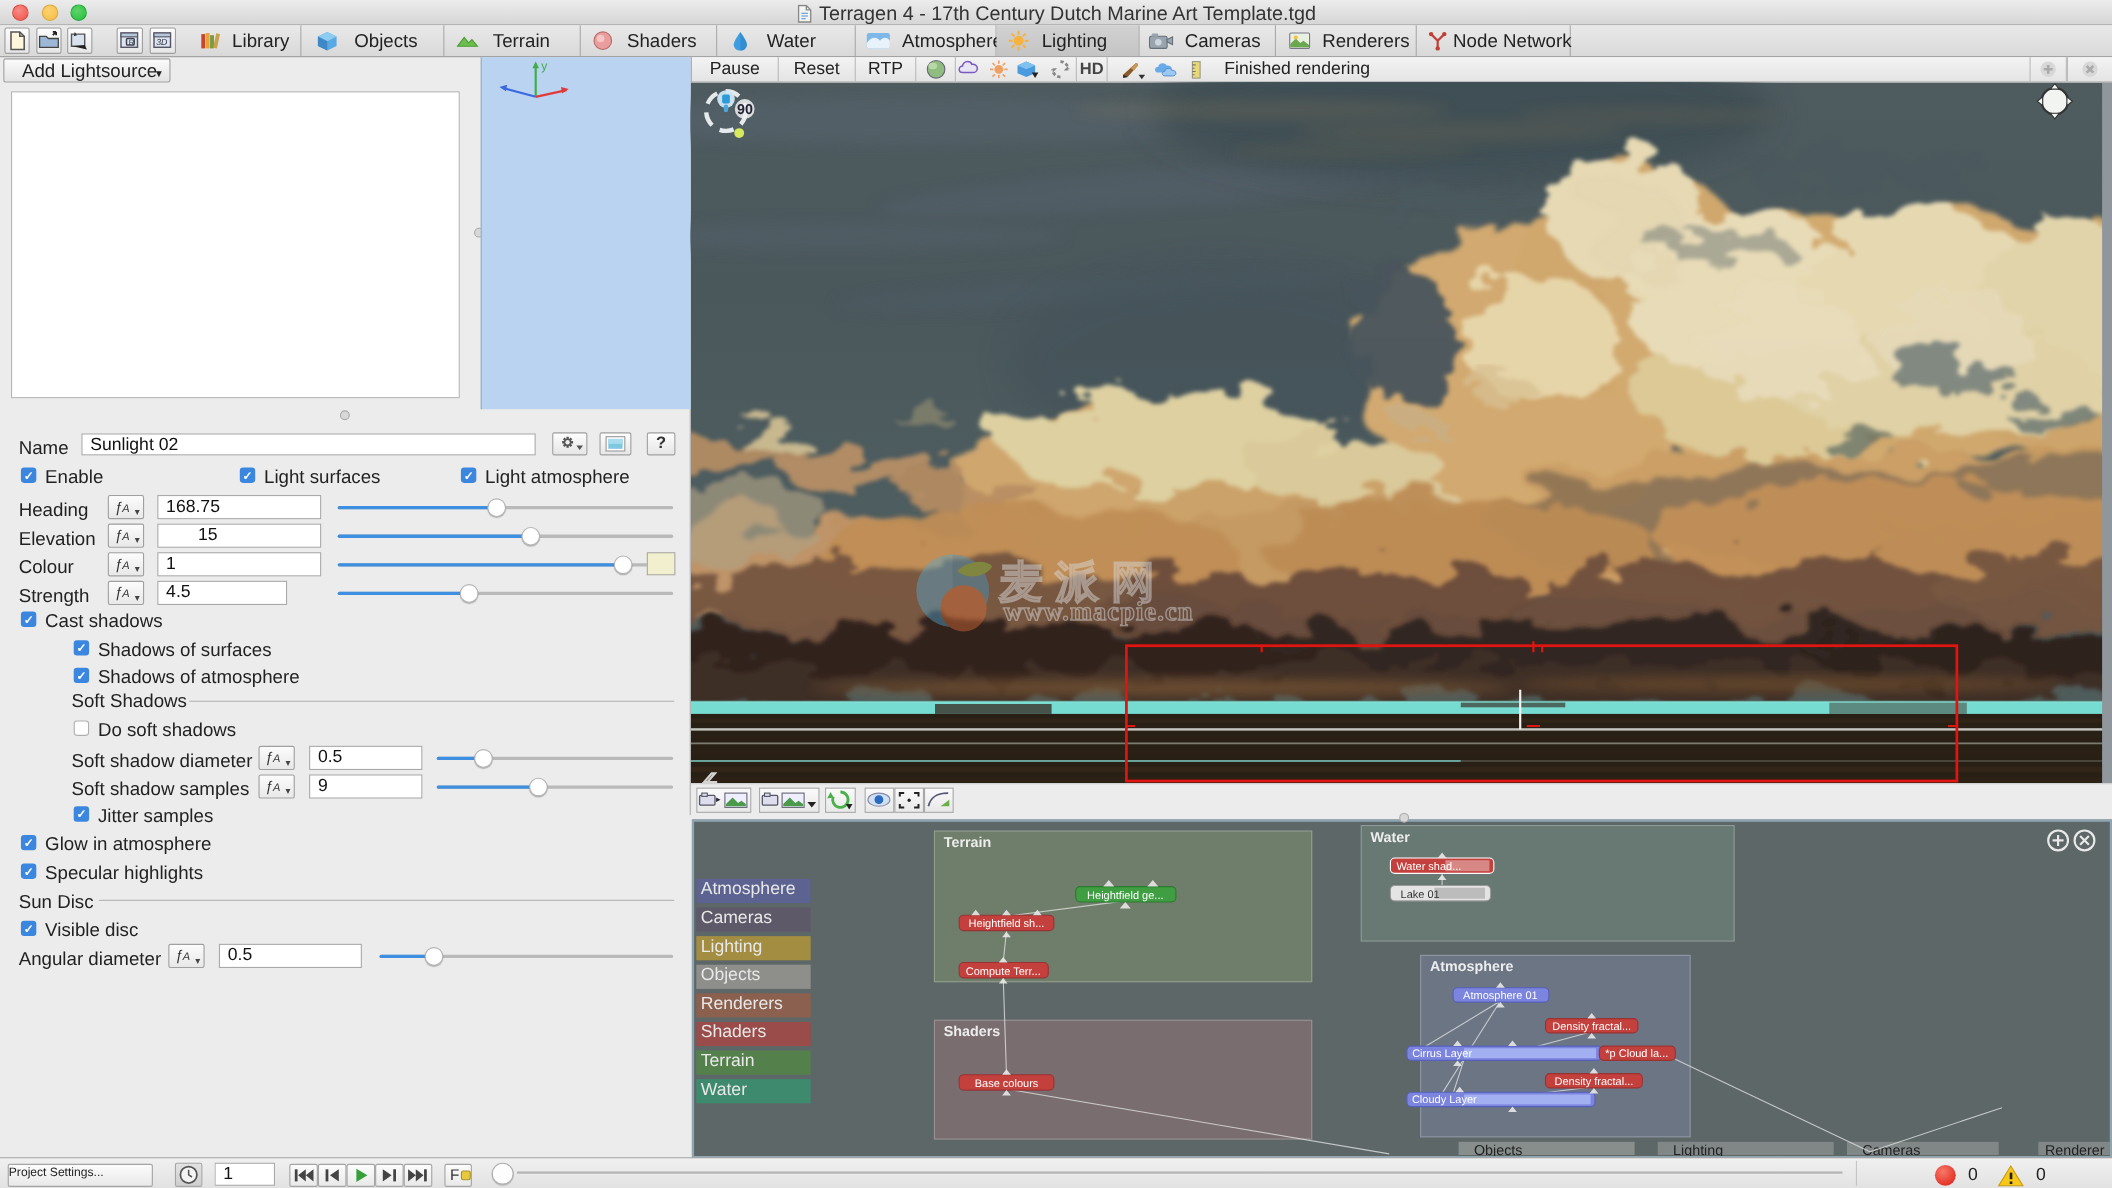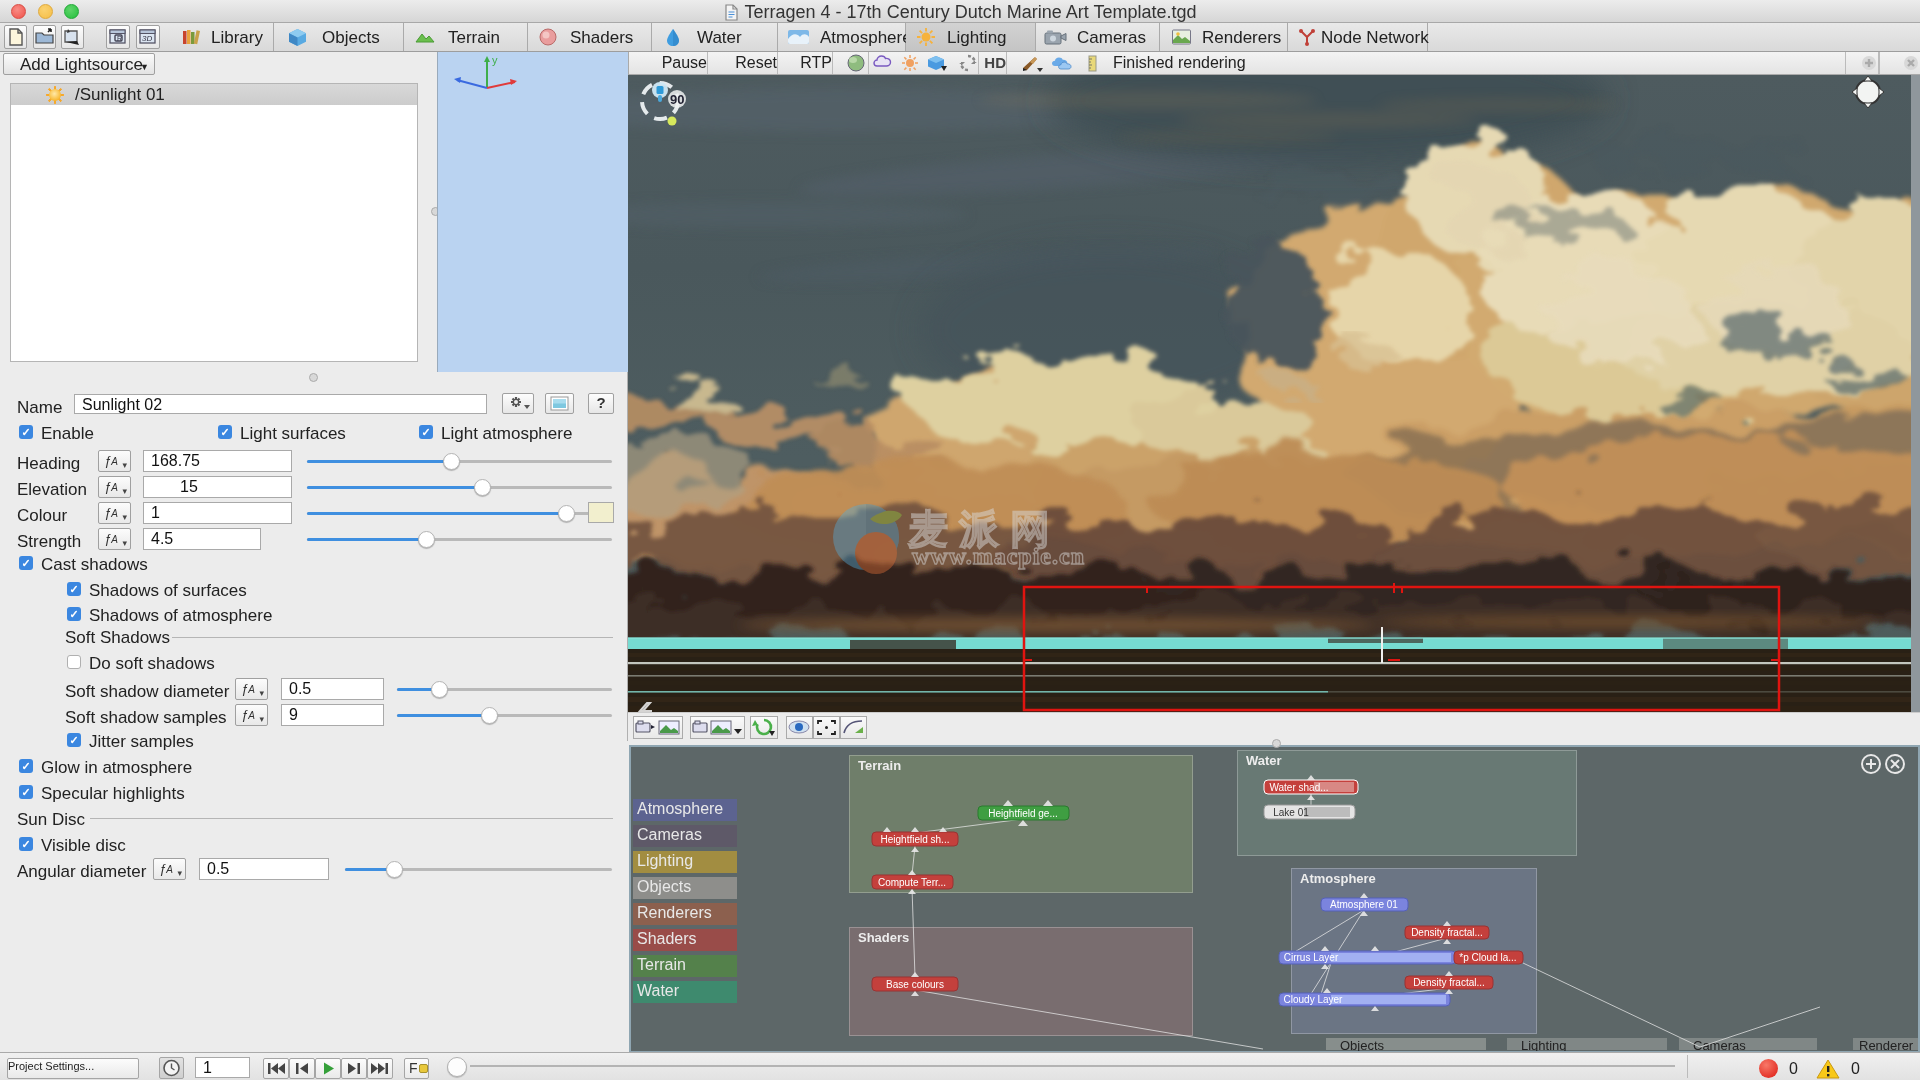--- a/index.html
+++ b/index.html
@@ -44,21 +44,21 @@
 .cb:after { content:"✓"; color:#fff; font-size:11px; font-weight:bold; position:absolute; left:2.5px; top:0.5px; }
 .cbu { position:absolute; width:14px; height:14px; border-radius:3px; background:#fff; border:1px solid #b0b0b0; }
 .slider { position:absolute; height:22px; }
 .slider .trk { position:absolute; left:0; right:0; top:10px; height:3px; background:#b9b9b9; border-radius:2px; }
 .slider .fill { position:absolute; left:0; top:10px; height:3px; background:#3f8fe0; border-radius:2px; }
 .slider .hnd { position:absolute; top:3px; width:17px; height:17px; background:#fff; border:1px solid #b5b5b5; border-radius:50%; box-shadow:0 1px 1px rgba(0,0,0,.25); }
 .secline { position:absolute; height:1px; background:#b5b5b5; }
 
 
 #rtbar { left:628px; top:52px; width:1292px; height:23px; background:linear-gradient(#f3f3f3,#e4e4e4); border-bottom:1px solid #aaa; border-left:1px solid #aaa; }
-.rtb { position:absolute; top:0; height:22px; font-size:16px; color:#222; text-align:right; border-right:1px solid #bbb; padding-top:2px; }
+.rtb { position:absolute; top:0; height:22px; font-size:16px; color:#222; text-align:center; border-right:1px solid #bbb; padding-top:2px; }
 #renderimg { left:628px; top:75px; width:1292px; height:637px; }
 #rbot { left:628px; top:712px; width:1292px; height:29px; background:#ececec; border-top:1px solid #ccc; }
 .rbtn { position:absolute; top:3px; height:23px; background:linear-gradient(#fafafa,#e8e8e8); border:1px solid #aaa; }
 
 
 #nodenet { left:629px; top:745px; width:1291px; height:307px; background:#5d6768; border:2px solid #8fa6b2; border-bottom:1px solid #8fa6b2; overflow:hidden; }
 .ncat { position:absolute; left:2px; width:104px; height:22px; font-size:16px; color:#e8e8e8; padding:1px 0 0 4px; }
 .ngroup { position:absolute; border:1px solid rgba(255,255,255,0.25); }
 .ngroup .gt { position:absolute; left:8px; top:2px; font-size:13px; font-weight:bold; color:#ededed; }
 
@@ -190,21 +190,20 @@
 </div>
 
 <div class="abs" style="left:627px; top:75px; width:1px; height:666px; background:#b0b0b0;"></div>
 
 <div class="abs" style="left:431px; top:207px; width:9px; height:9px; border-radius:50%; background:#d8d8d8; border:1px solid #aaa;"></div>
 <div class="abs" style="left:309px; top:373px; width:9px; height:9px; border-radius:50%; background:#d8d8d8; border:1px solid #aaa;"></div>
 <div class="abs" style="left:1272px; top:739px; width:9px; height:9px; border-radius:50%; background:#d8d8d8; border:1px solid #aaa; z-index:5;"></div>
 
 <div class="abs" id="addlight">Add Lightsource<span style="position:absolute; right:5px; top:8px; font-size:9px;">▼</span></div>
 <div class="abs" id="listbox">
-  <div class="lrow" style="background:linear-gradient(#d8d8d8,#cccccc);"><span class="sunic"></span>/Sunlight 01</div>
 </div>
 <div class="abs" id="bluepanel">
   <svg width="100" height="60" viewBox="0 0 100 60" style="position:absolute; left:-1px; top:-2px;">
     <g stroke-width="2" fill="none">
       <path d="M50 38V8" stroke="#3fae4a"></path>
       <path d="M47 12l3-6 3 6" fill="#3fae4a" stroke="none"></path>
       <path d="M50 38L20 30" stroke="#3a6ae0"></path>
       <path d="M24 27l-7 2 6 4" fill="#3a6ae0" stroke="none"></path>
       <path d="M50 38l28-6" stroke="#e03a3a"></path>
       <path d="M73 29l7 2-6 4" fill="#e03a3a" stroke="none"></path>

